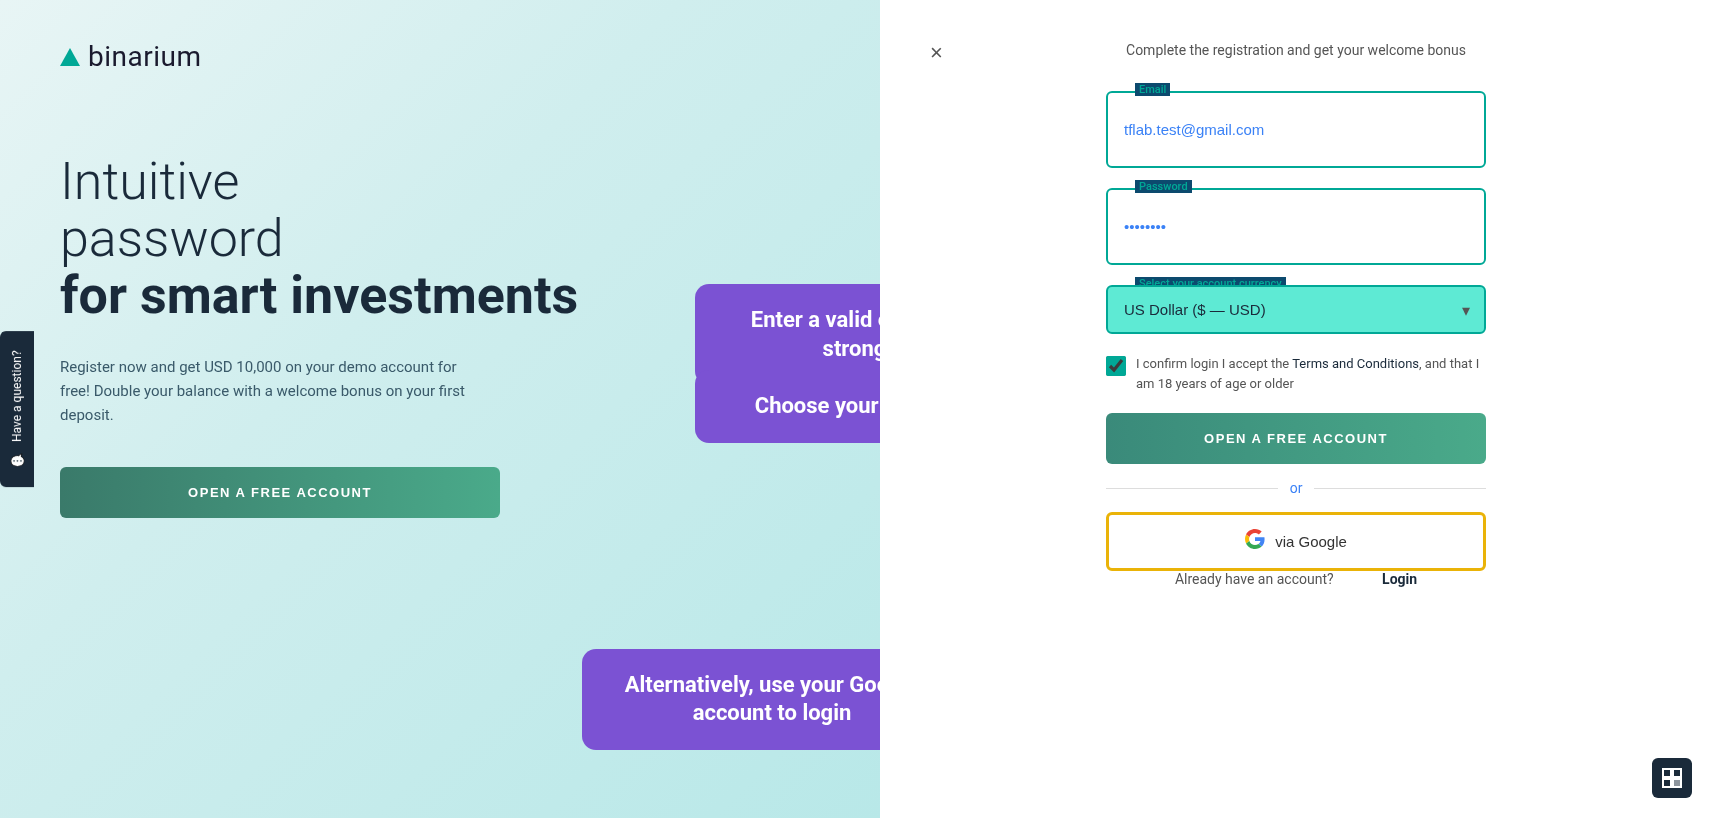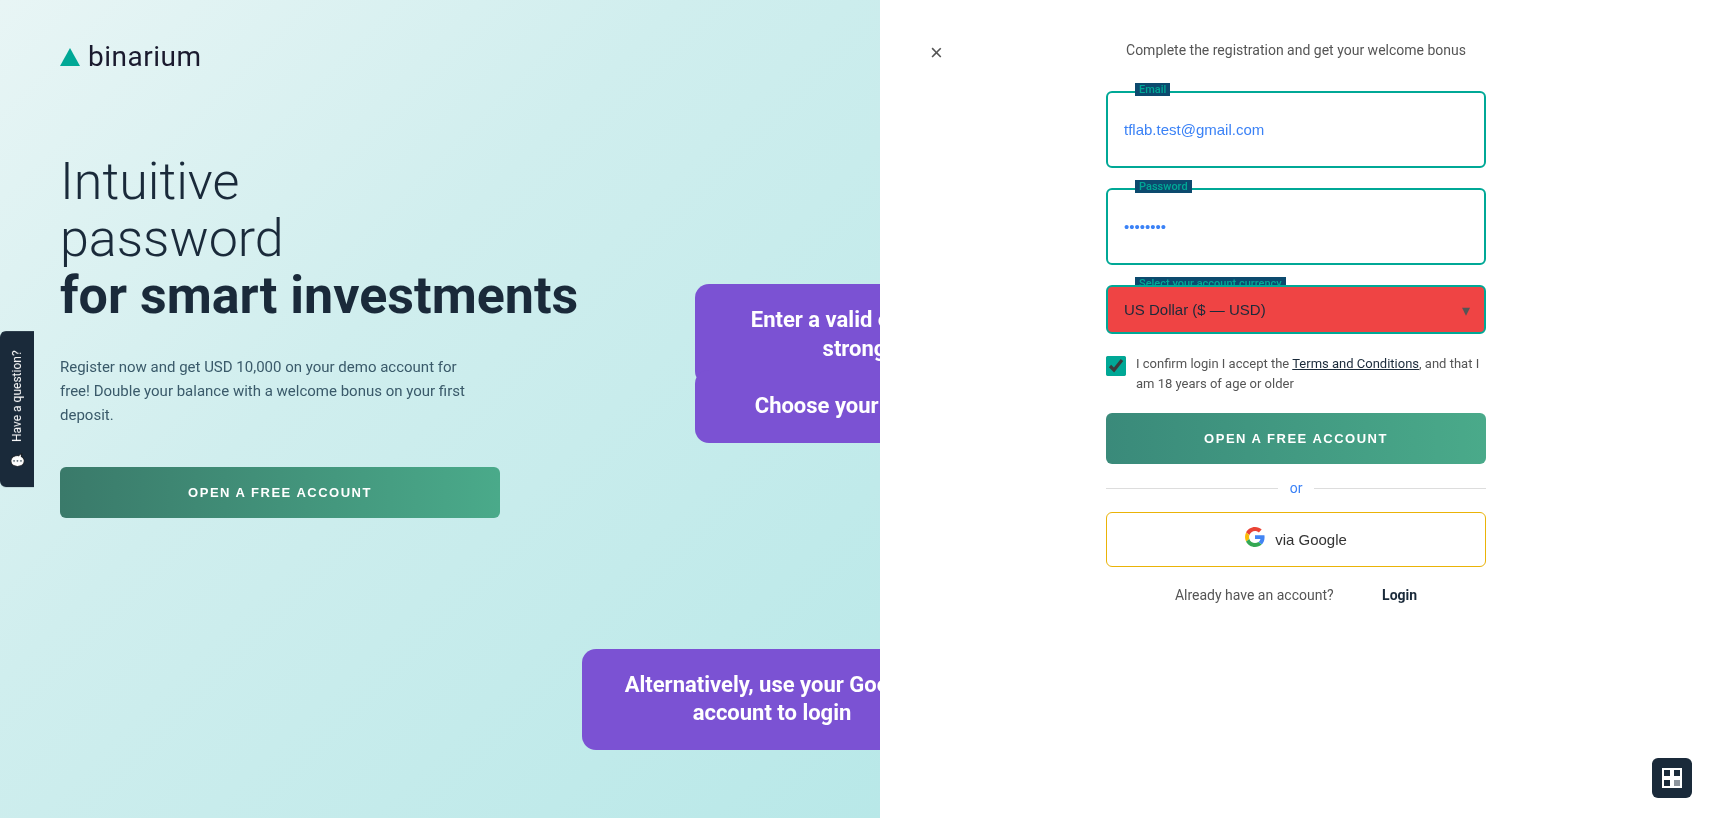--- a/index.html
+++ b/index.html
@@ -239,21 +239,21 @@
 
     .select-wrapper select {
       width: 100%;
       border: 2px solid #00a896;
       border-radius: 6px;
       padding: 14px 16px;
       font-size: 15px;
       color: #1a2a3a;
       outline: none;
       appearance: none;
-      background: #ef4444;
+      background: #5eead4;
       cursor: pointer;
     }
 
     .select-arrow {
       position: absolute;
       right: 16px;
       top: 50%;
       transform: translateY(-50%);
       pointer-events: none;
       color: #555;
@@ -277,21 +277,20 @@
     }
 
     .terms-text {
       font-size: 13px;
       color: #555;
       line-height: 1.5;
     }
 
     .terms-link {
       color: #1a2a3a;
-      text-decoration: underline;
     }
 
     .open-account-btn {
       width: 100%;
       background: linear-gradient(90deg, #3a8a7a, #4aaa8a);
       color: white;
       padding: 18px;
       border-radius: 6px;
       font-size: 13px;
       font-weight: 700;
@@ -316,32 +315,31 @@
       background: #ddd;
     }
 
     .or-text {
       font-size: 14px;
       color: #3b82f6;
     }
 
     .google-btn {
       width: 100%;
-      border: 1px solid #eab308;
+      border: 3px solid #eab308;
       border-radius: 6px;
       padding: 14px;
       font-size: 15px;
       color: #333;
       background: white;
       cursor: pointer;
       display: flex;
       align-items: center;
       justify-content: center;
       gap: 10px;
-      margin-bottom: 20px;
     }
 
     .google-icon {
       font-size: 18px;
     }
 
     .login-text {
       font-size: 14px;
       color: #555;
       text-align: center;

